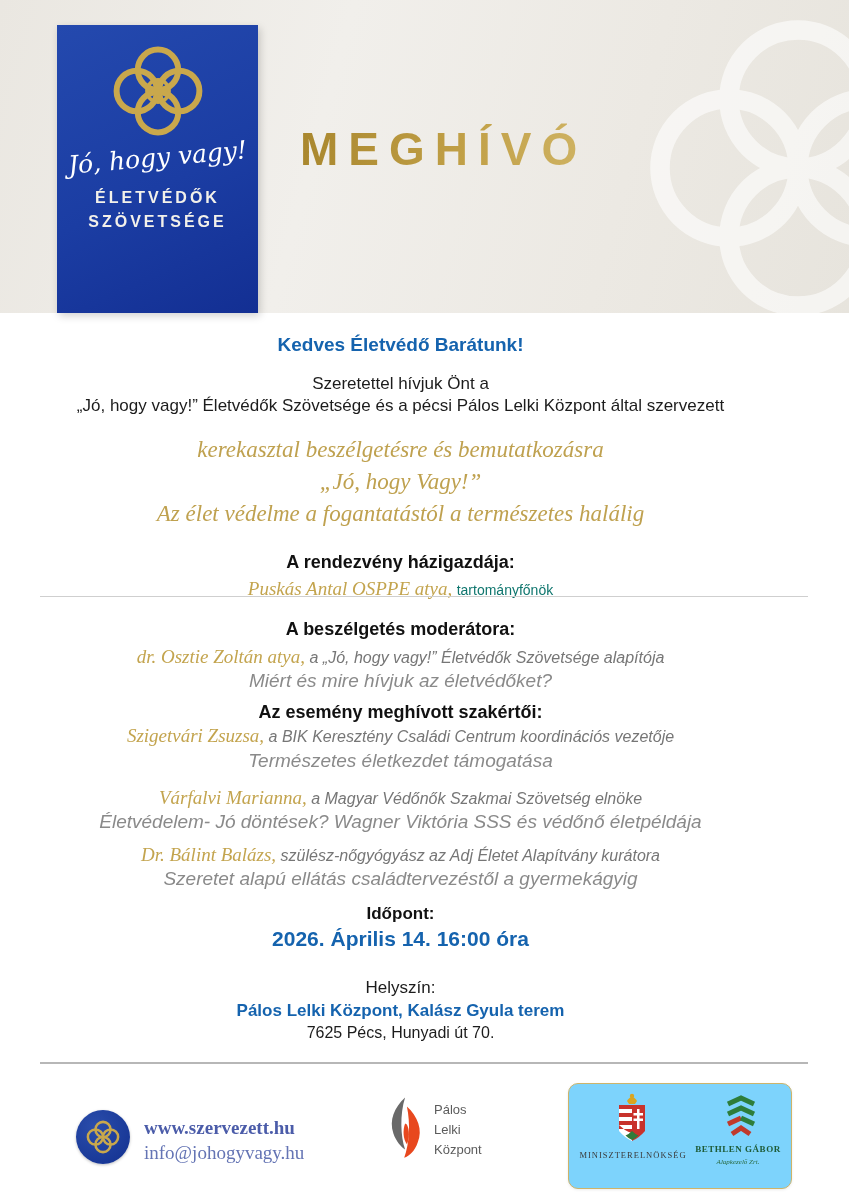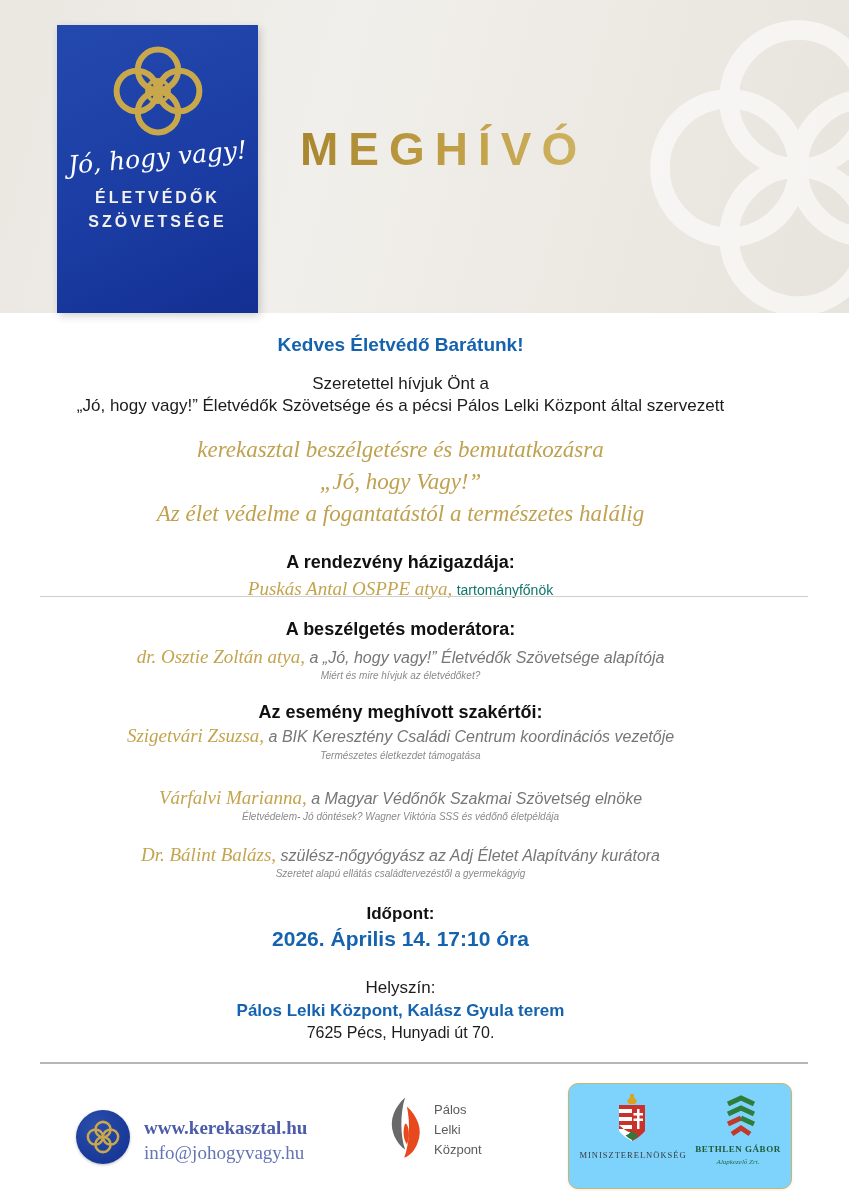--- a/index.html
+++ b/index.html
@@ -39,21 +39,21 @@
   }
   
   .line{position:absolute;left:0;width:801px;text-align:center;white-space:nowrap;}
   .greeting{font-size:19px;font-weight:700;color:#1563ae;}
   .intro{font-size:17px;color:#1c1c1c;}
   .event-line{font-family:"Liberation Serif",serif;font-style:italic;font-size:23px;color:#bfa14f;}
   .sec-head{font-size:18px;font-weight:700;color:#111;}
   .gold-name{font-family:"Liberation Serif",serif;font-style:italic;font-size:19px;color:#c3a44e;}
   .role-plain{font-size:14px;color:#0f766e;}
   .role-italic{font-size:16px;font-style:italic;color:#767676;}
-  .topic{font-size:10px;font-style:italic;color:#8a8a8a;}
+  .topic{font-size:19px;font-style:italic;color:#8a8a8a;}
   .when-label{font-size:17px;font-weight:700;color:#111;}
   .when-value{font-size:21px;font-weight:700;color:#1563ae;}
   .where-label{font-size:17px;color:#1c1c1c;}
   .where-value{font-size:17px;font-weight:700;color:#1563ae;}
   .address{font-size:16px;color:#1c1c1c;}
   .divider{position:absolute;left:40px;width:768px;height:0;border-top:1px solid #cfcfcf;}
   .divider-strong{position:absolute;left:40px;width:768px;height:0;border-top:2px solid #b7b7b7;}
   
   .badge{
     position:absolute;left:76px;top:1110px;width:54px;height:54px;border-radius:50%;
@@ -151,39 +151,39 @@
   </div>
   <div class="line topic" style="top:811px">Életvédelem- Jó döntések? Wagner Viktória SSS és védőnő életpéldája</div>
 
   <div class="line" style="top:844px">
     <span class="gold-name">Dr. Bálint Balázs,</span>
     <span class="role-italic"> szülész-nőgyógyász az Adj Életet Alapítvány kurátora</span>
   </div>
   <div class="line topic" style="top:868px">Szeretet alapú ellátás családtervezéstől a gyermekágyig</div>
 
   <div class="line when-label" style="top:904px">Időpont:</div>
-  <div class="line when-value" style="top:927px">2026. Április 14. 17:10 óra</div>
+  <div class="line when-value" style="top:927px">2026. Április 14. 16:00 óra</div>
   <div class="line where-label" style="top:978px">Helyszín:</div>
   <div class="line where-value" style="top:1001px">Pálos Lelki Központ, Kalász Gyula terem</div>
   <div class="line address" style="top:1024px">7625 Pécs, Hunyadi út 70.</div>
 
   <div class="divider-strong" style="top:1062px"></div>
 
   <div class="badge">
     <svg width="36" height="36" viewBox="0 0 100 100">
       <g fill="none" stroke="#c9a84c" stroke-width="7">
         <circle cx="50" cy="29" r="21"></circle>
         <circle cx="29" cy="50" r="21"></circle>
         <circle cx="71" cy="50" r="21"></circle>
         <circle cx="50" cy="71" r="21"></circle>
       </g>
     </svg>
   </div>
   <div class="contact">
-    <a class="web" href="#">www.kerekasztal.hu</a>
+    <a class="web" href="#">www.szervezett.hu</a>
     <a class="mail" href="#">info@johogyvagy.hu</a>
   </div>
 
   <svg class="flame" viewBox="0 0 40 70">
     <path d="M19,1 C7,12 1,26 6,41 C9,50 15,56 19,59 C14,44 13,20 19,1 Z" fill="#696969"></path>
     <path d="M21,11 C33,22 39,37 33,51 C30,60 24,66 18,68 C24,52 25,30 21,11 Z" fill="#e8481e"></path>
     <path d="M19,30 C16,38 17,48 21,53 C24,47 24,37 21,31 Z" fill="#e8481e"></path>
   </svg>
   <div class="palos-text">
     <div>Pálos</div>

